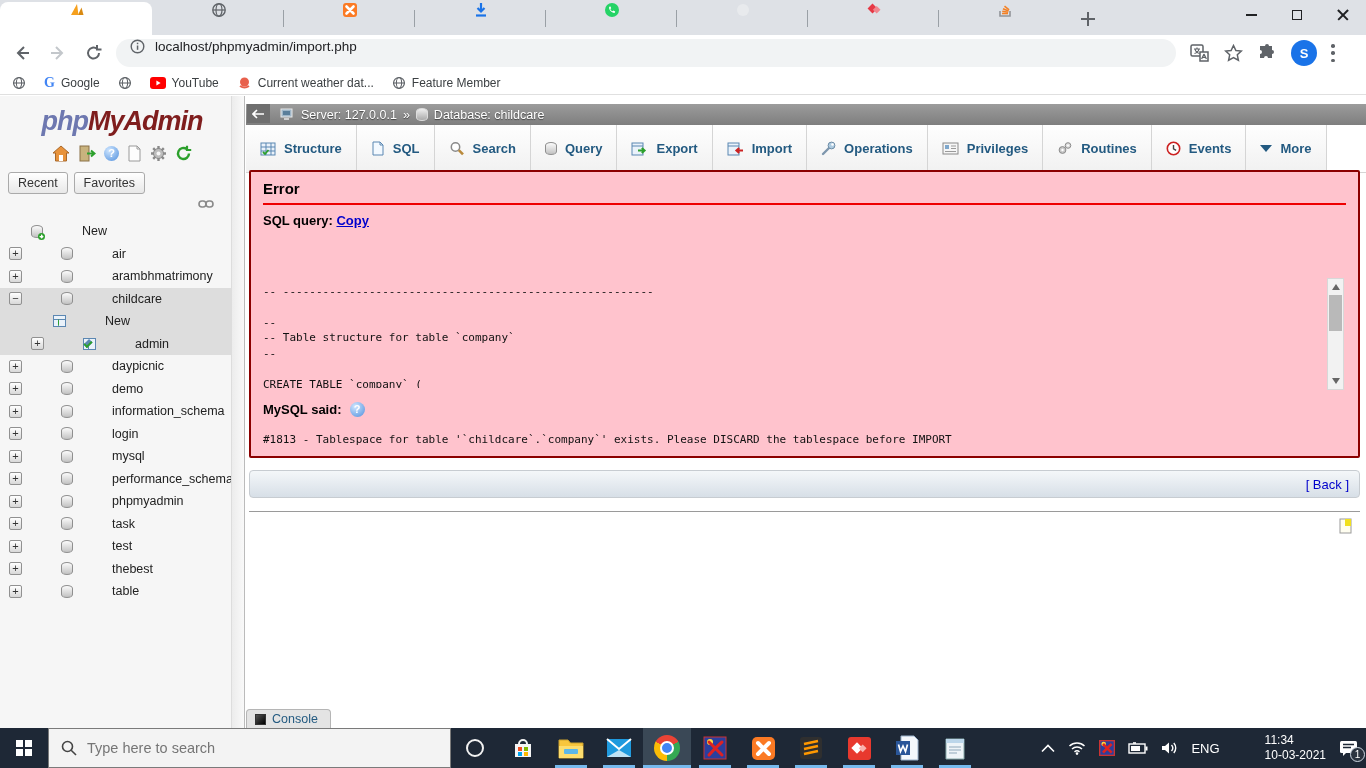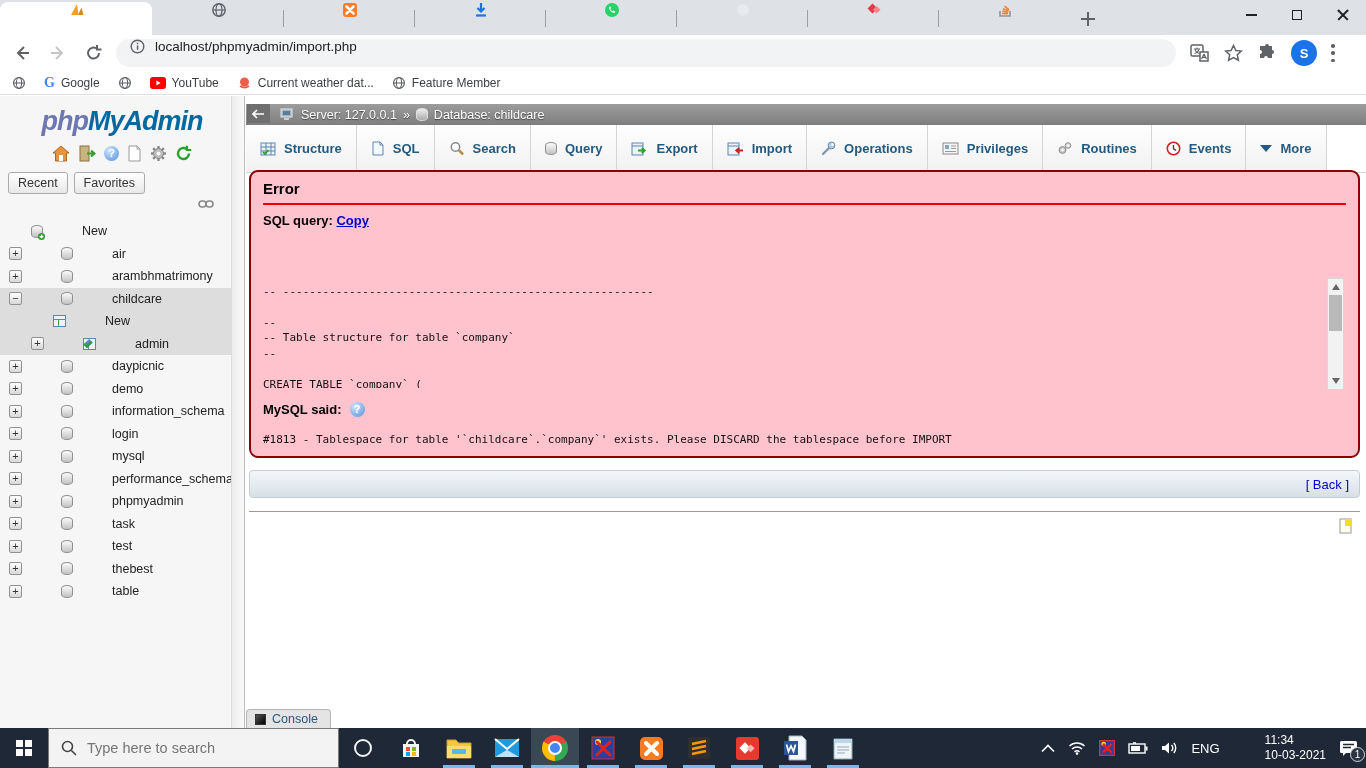--- a/index.html
+++ b/index.html
@@ -38,21 +38,21 @@
   .dots3 { width:4px; height:18px; display:flex; flex-direction:column; justify-content:space-between; }
   .dots3 i { width:3.5px; height:3.5px; background:#5f6368; border-radius:50%; }
 
   #bookmarks { position:absolute; left:0; top:71px; width:1366px; height:24px; background:#fff; border-bottom:1px solid #e0e0e0; display:flex; align-items:center; gap:18px; padding:0 12px; }
   .bm { display:flex; align-items:center; gap:6px; font-size:12px; color:#3c4043; }
   .g-letter { font-size:14px; font-weight:bold; color:#4285f4; font-family:"Liberation Serif",serif; }
 
   
   #sidebar { position:absolute; left:0; top:96px; width:245px; height:632px; background:#f6f6f6; border-right:1px solid #bbb; }
   #pma-logo { text-align:center; padding-top:10px; font-size:27px; font-weight:bold; font-style:italic; letter-spacing:-1px; }
-  #pma-logo .p1 { color:#6e78b0; } #pma-logo .p2 { color:#0369a1; }
+  #pma-logo .p1 { color:#6e78b0; } #pma-logo .p2 { color:#7f1d1d; }
   #side-icons { display:flex; justify-content:center; gap:8px; margin-top:8px; align-items:center; }
   #side-panels { display:flex; gap:6px; margin:10px 0 0 8px; }
   .side-btn { border:1px solid #aaa; border-radius:3px; background:linear-gradient(#fff,#e8e8e8); font-size:12.5px; color:#333; padding:3px 9px; }
   .link-ico { position:absolute; right:30px; top:103px; }
   #tree { margin-top:26px; font-size:12.5px; color:#222; }
   .trow { height:22.5px; display:flex; align-items:center; position:relative;gap:32px; }
   .trow.sel { background:#ddd; }
   .exp { width:13px; height:13px; border:1px solid #919191; background:linear-gradient(#fff,#d8d8d8); border-radius:2px; font-size:11px; line-height:11px; text-align:center; color:#333; flex:none; }
   .lv1 .exp { margin-left:9px; } .lv2 .exp { margin-left:31px; }
   .noexp.lv1 { padding-left:24px; } .noexp.lv2 { padding-left:46px; }
@@ -67,21 +67,21 @@
   #side-scroll { position:absolute; right:0; top:0; width:13px; height:100%; background:linear-gradient(90deg,#ececec,#f9f9f9); border-left:1px solid #ddd; }
 
   
   #main { position:absolute; left:246px; top:96px; width:1120px; height:632px; background:#fff; }
   #collapse-btn { position:absolute; left:1px; top:8px; width:23px; height:19px; background:#6f6f6f; display:flex; align-items:center; justify-content:center; }
   #crumb { position:absolute; left:0; top:8px; width:1120px; height:21px; background:linear-gradient(#9c9c9c,#7e7e7e); color:#fff; display:flex; align-items:center; gap:6px; padding-left:34px; font-size:12.5px; text-shadow:0 1px 1px #444; }
   #pma-tabs { position:absolute; left:0; top:29px; width:1120px; height:48px; background:#fff; border-bottom:1px solid #d5d5d5; display:flex; }
   .ptab { display:flex; align-items:center; gap:8px; padding:0 14px; border-right:1px solid #d5d5d5; background:linear-gradient(#fefefe,#f1f1f1); font-size:13px; font-weight:bold; color:#235a81; }
   .tri-down { width:0; height:0; border-left:6px solid transparent; border-right:6px solid transparent; border-top:7px solid #235a81; }
 
-  #error-panel { position:absolute; left:3px; top:74px; width:1111px; height:288px; background:#ffc3cd; border:2px solid #8b0000; border-radius:9px; padding:8px 12px; }
+  #error-panel { position:absolute; left:3px; top:74px; width:1111px; height:288px; background:#ffc3cd; border:2px solid #8b0000; border-radius:2px; padding:8px 12px; }
   #error-title { font-size:15px; font-weight:bold; color:#000; }
   #error-rule { height:2px; background:#e00; margin:6px 0 8px 0; }
   .sqlq-row { font-size:13px; font-weight:bold; color:#000; }
   .copy-link { font-weight:bold; color:#0000cc; text-decoration:underline; cursor:pointer; }
   #code-block { margin-top:10px; height:150px; overflow:hidden; font-family:"DejaVu Sans Mono",monospace; font-size:11px; color:#111; }
   .code-line { height:15.5px; white-space:pre; }
   #code-scroll { position:absolute; right:14px; top:106px; width:17px; height:112px; background:#f2f2f2; border:1px solid #d8d8d8; }
   .sb-arrow { position:absolute; left:4px; width:0; height:0; border-left:4.5px solid transparent; border-right:4.5px solid transparent; }
   .sb-up { top:5px; border-bottom:6px solid #666; }
   .sb-dn { bottom:5px; border-top:6px solid #666; }
@@ -95,21 +95,21 @@
   #content-divider { position:absolute; left:3px; top:415px; width:1111px; height:1px; background:#9a9a9a; }
   #newwin-ico { position:absolute; right:14px; top:422px; }
   #console-tab { position:absolute; left:0, bottom:0; left:0; bottom:0; height:19px; background:#e4e4e4; border:1px solid #b5b5b5; border-bottom:none; border-radius:4px 4px 0 0; display:flex; align-items:center; gap:6px; padding:0 12px 0 8px; font-size:12.5px; color:#235a81; }
   .console-sq { width:11px; height:11px; background:linear-gradient(135deg,#555,#000); border:1px solid #333; }
 
   
   #taskbar { position:absolute; left:0; top:728px; width:1366px; height:40px; background:#1e2836; display:flex; align-items:stretch; }
   #start-btn { width:48px; display:flex; align-items:center; justify-content:center; }
   .win-logo { width:16px; height:16px; display:grid; grid-template-columns:7px 7px; grid-template-rows:7px 7px; gap:2px; }
   .win-logo i { background:#fff; }
-  #tb-search { width:291px; background:#f3f3f3; border:1px solid #7a7a7a; display:flex; align-items:center; gap:10px; padding:0 12px; }
+  #tb-search { width:403px; background:#f3f3f3; border:1px solid #7a7a7a; display:flex; align-items:center; gap:10px; padding:0 12px; }
   #tb-search input { border:none; background:transparent; outline:none; font-size:14.5px; color:#333; width:280px; font-family:"Liberation Sans",sans-serif; }
   .tb-app { width:48px; display:flex; align-items:center; justify-content:center; position:relative; }
   .tb-app.running::after { content:""; position:absolute; left:8px; right:8px; bottom:0; height:3px; background:#76b9ed; }
   .tb-app.activeapp { background:#41506033; background:#3a4856; }
   .tb-app.activeapp::after { left:0; right:0; }
   #tray { margin-left:auto; display:flex; align-items:center; gap:13px; padding-right:8px; color:#fff; }
   .tray-ico { display:flex; align-items:center; justify-content:center; }
   #tray .lang { font-size:13px; }
   #clock { font-size:12px; line-height:15px;margin-left:32px; }
   #notif { position:relative; }

